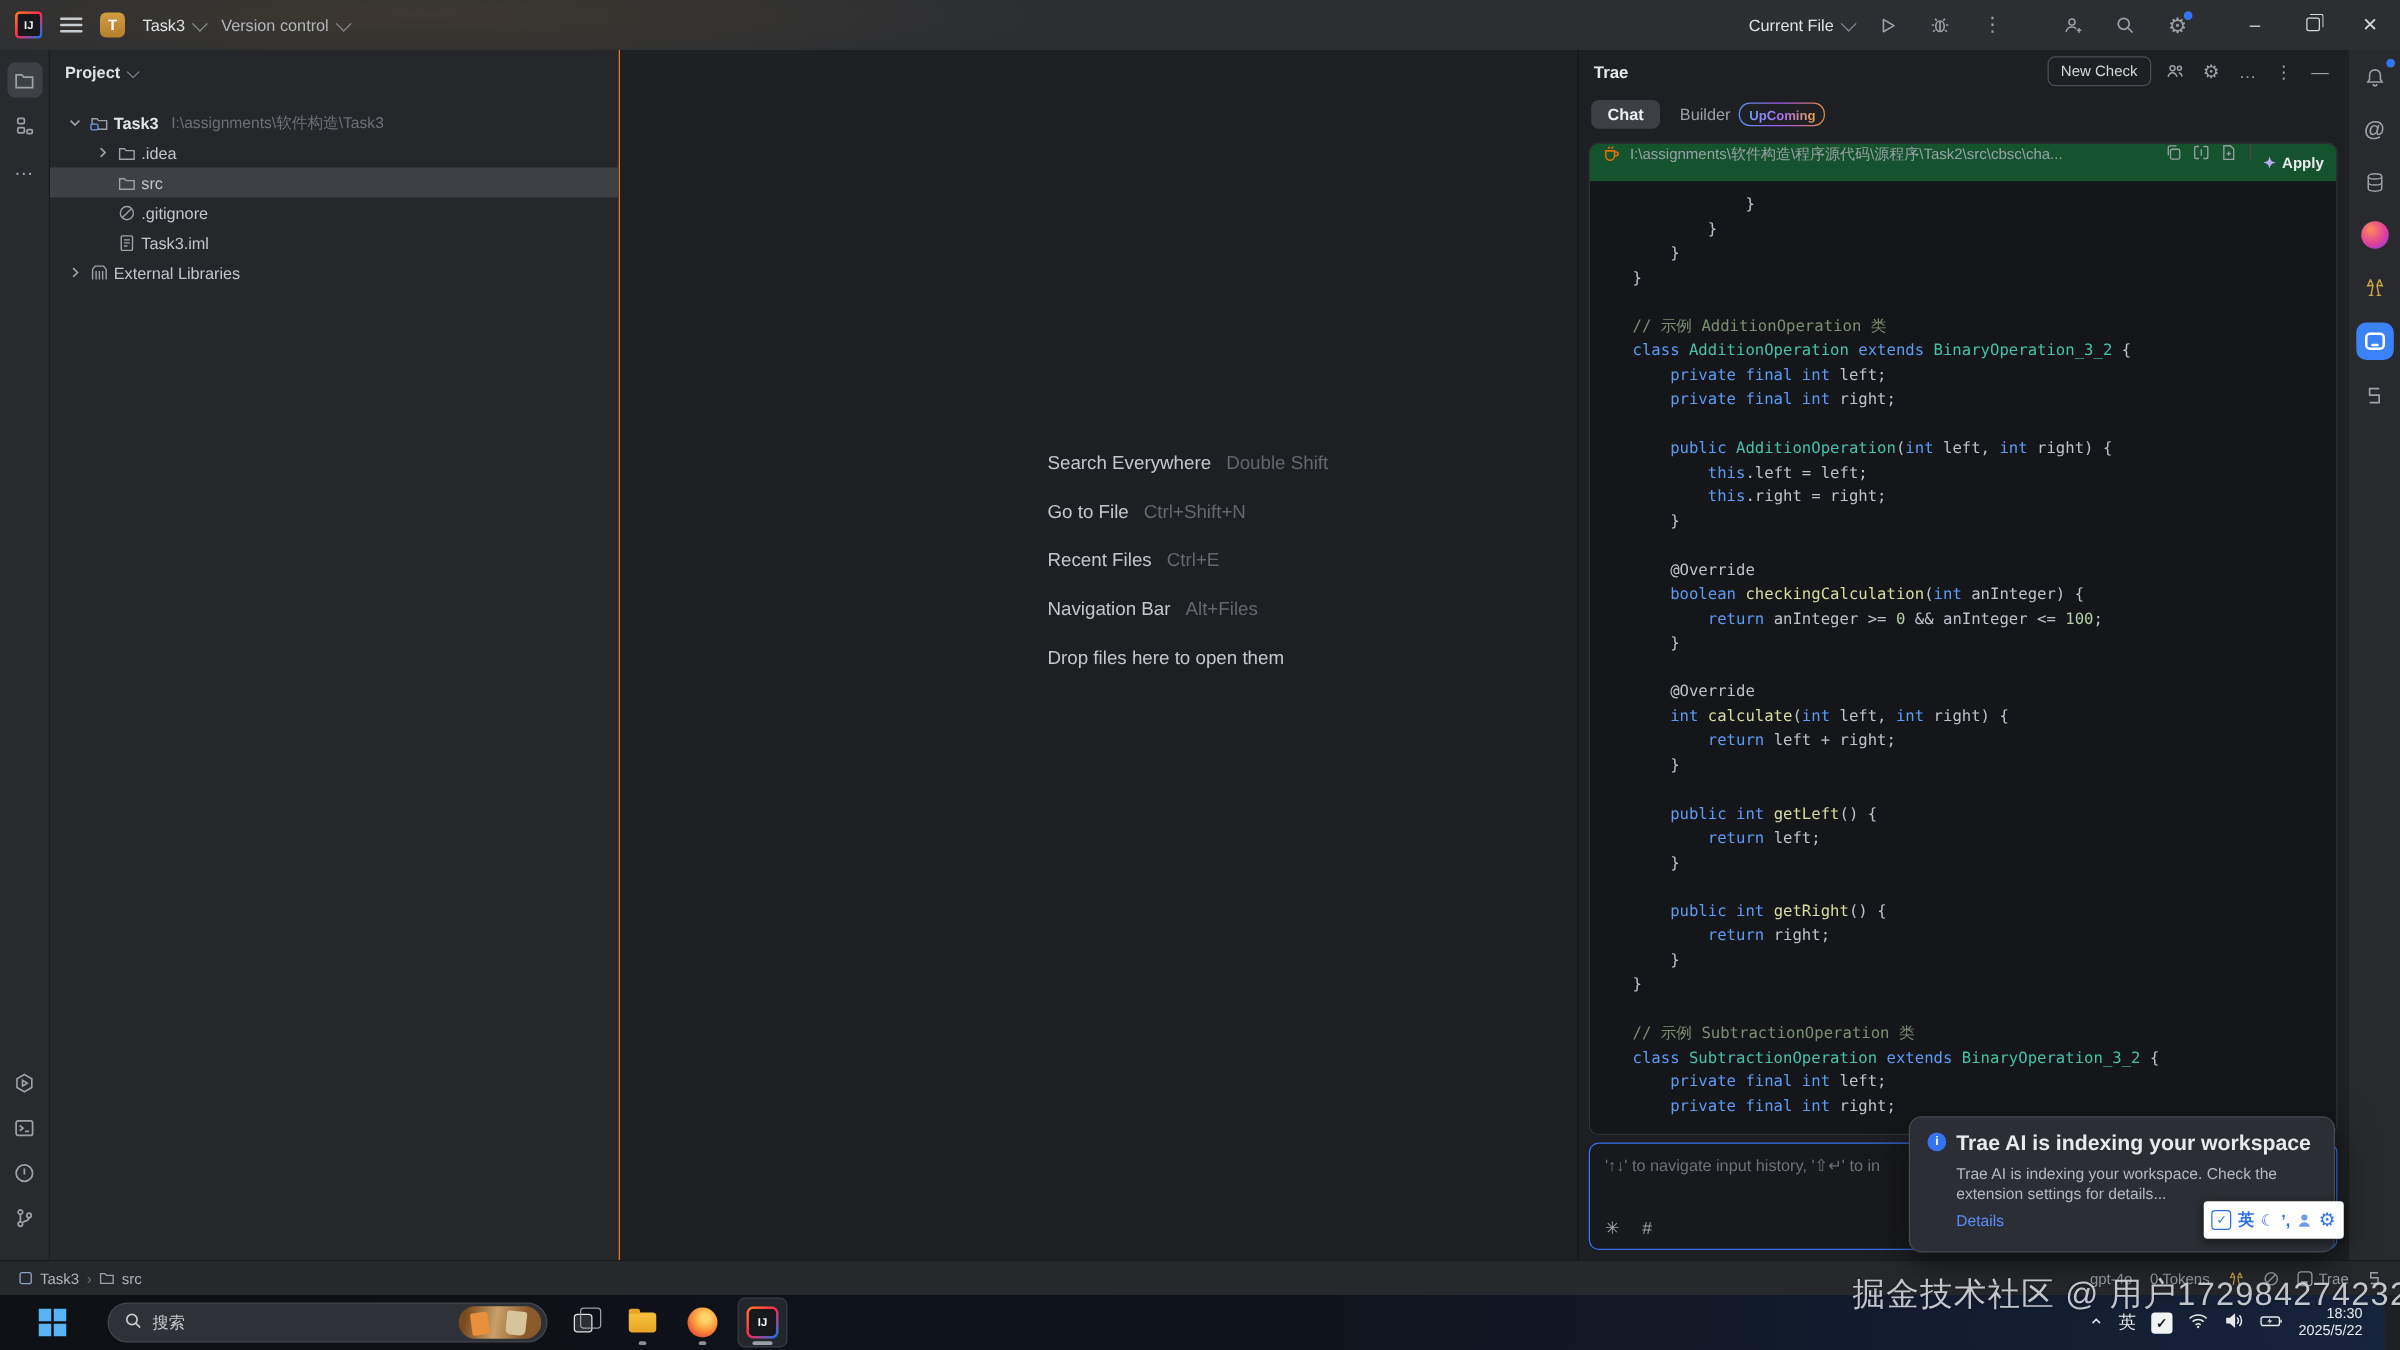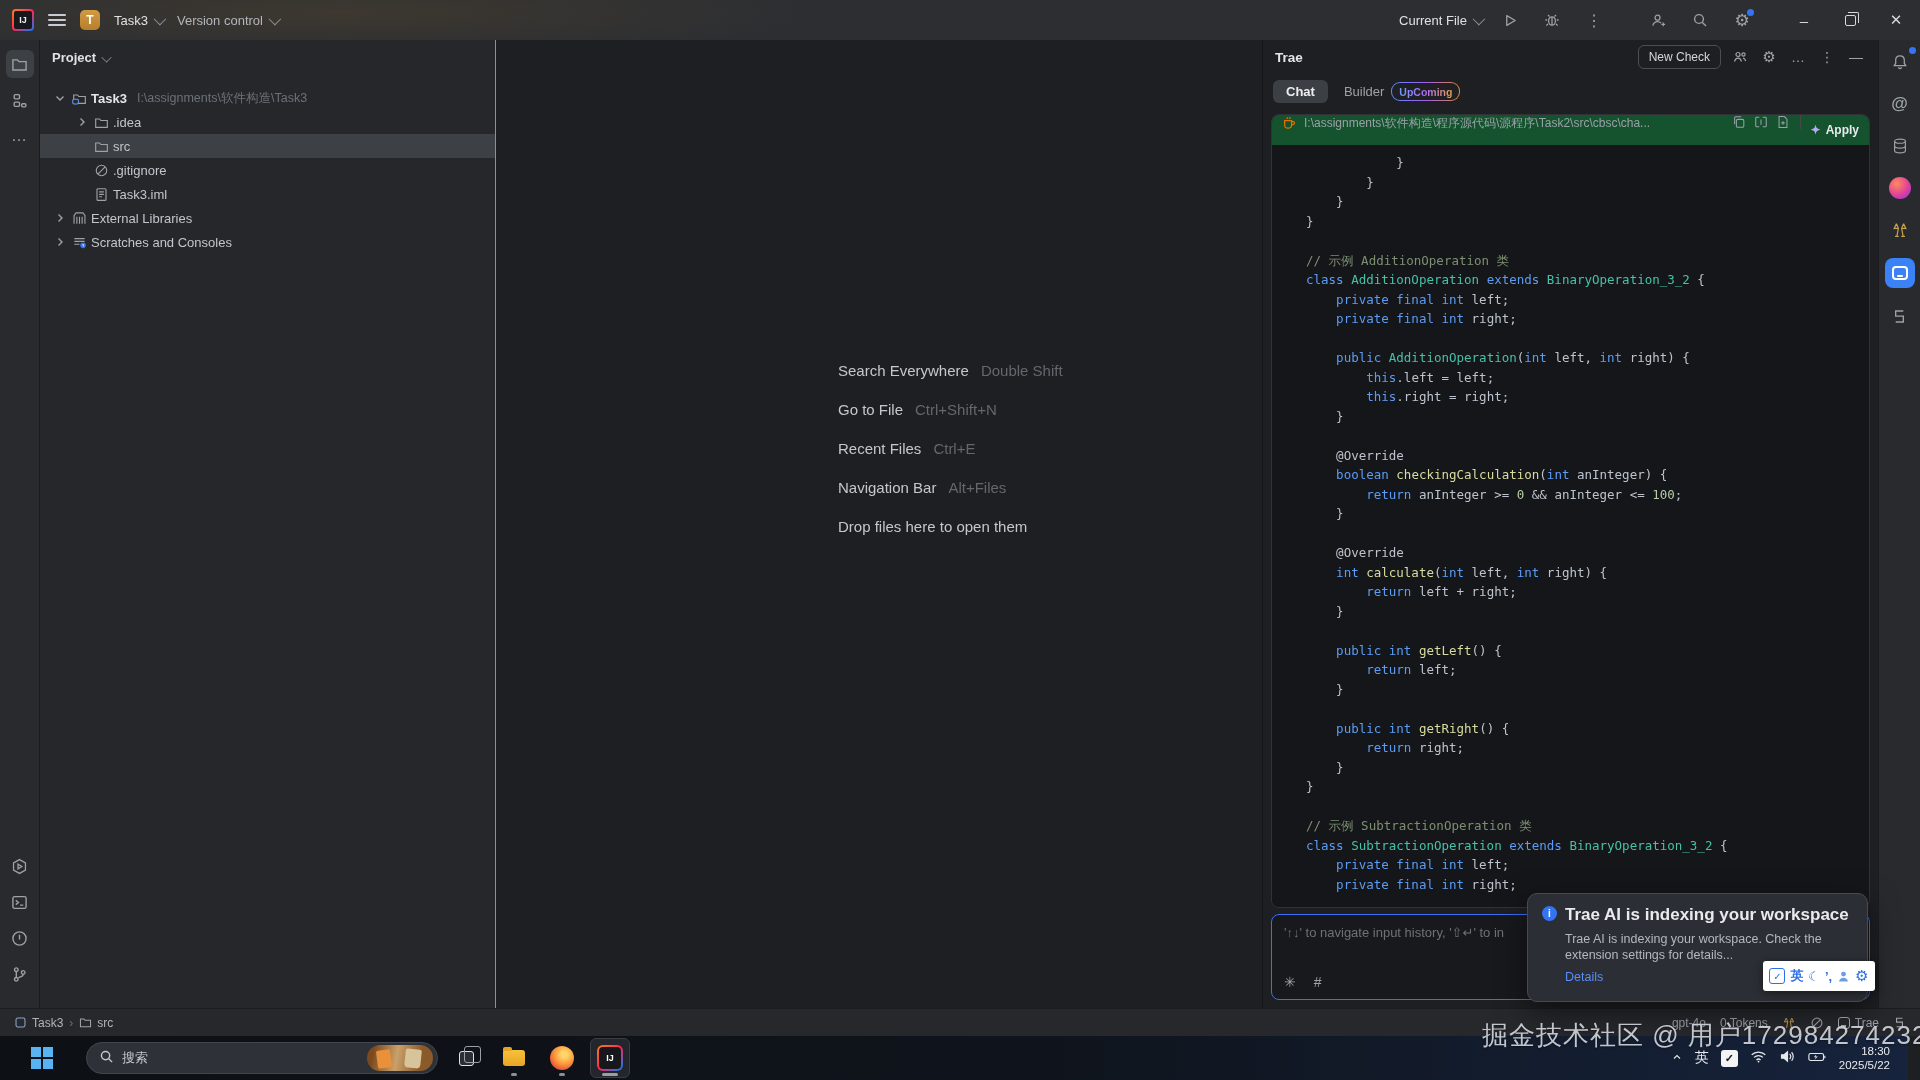--- a/index.html
+++ b/index.html
@@ -321,35 +321,20 @@
             </svg>
           </span>
           <span class="svgwrap">
             <svg width="15" height="15" viewBox="0 0 16 16" fill="none" stroke="currentColor" stroke-width="1.2">
               <path d="M2.2 13.5V4.8L4.4 2h7.2l2.2 2.8v8.7"></path>
               <path d="M5.2 13.5V6.2M8 13.5V6.2M10.8 13.5V6.2"></path>
             </svg>
           </span>
           <span class="t-label">External Libraries</span>
         </div>
-        <div class="tree-row" style="padding-left: 12px;">
-          <span class="svgwrap">
-            <svg width="16" height="16" viewBox="0 0 16 16">
-              <path d="M6.5 4.5 10 8l-3.5 3.5" fill="none" stroke="currentColor" stroke-width="1.4"></path>
-            </svg>
-          </span>
-          <span class="svgwrap">
-            <svg width="15" height="15" viewBox="0 0 16 16">
-              <path d="M2.5 3.8h11M2.5 6.8h11M2.5 9.8h5.5" fill="none" stroke="currentColor" stroke-width="1.2"></path>
-              <circle cx="11.8" cy="11" r="3" fill="#3574f0"></circle>
-              <path d="M11.8 9.6v1.6l1.1.8" fill="none" stroke="#fff" stroke-width="1"></path>
-            </svg>
-          </span>
-          <span class="t-label">Scratches and Consoles</span>
-        </div>
       </div>
   </div>
 
   <div class="editor">
     <div class="shortcuts">
         <div class="sc-row">
           <span class="sc-label">Search Everywhere</span>
           <span class="sc-keys">Double Shift</span>
         </div>
         <div class="sc-row">

